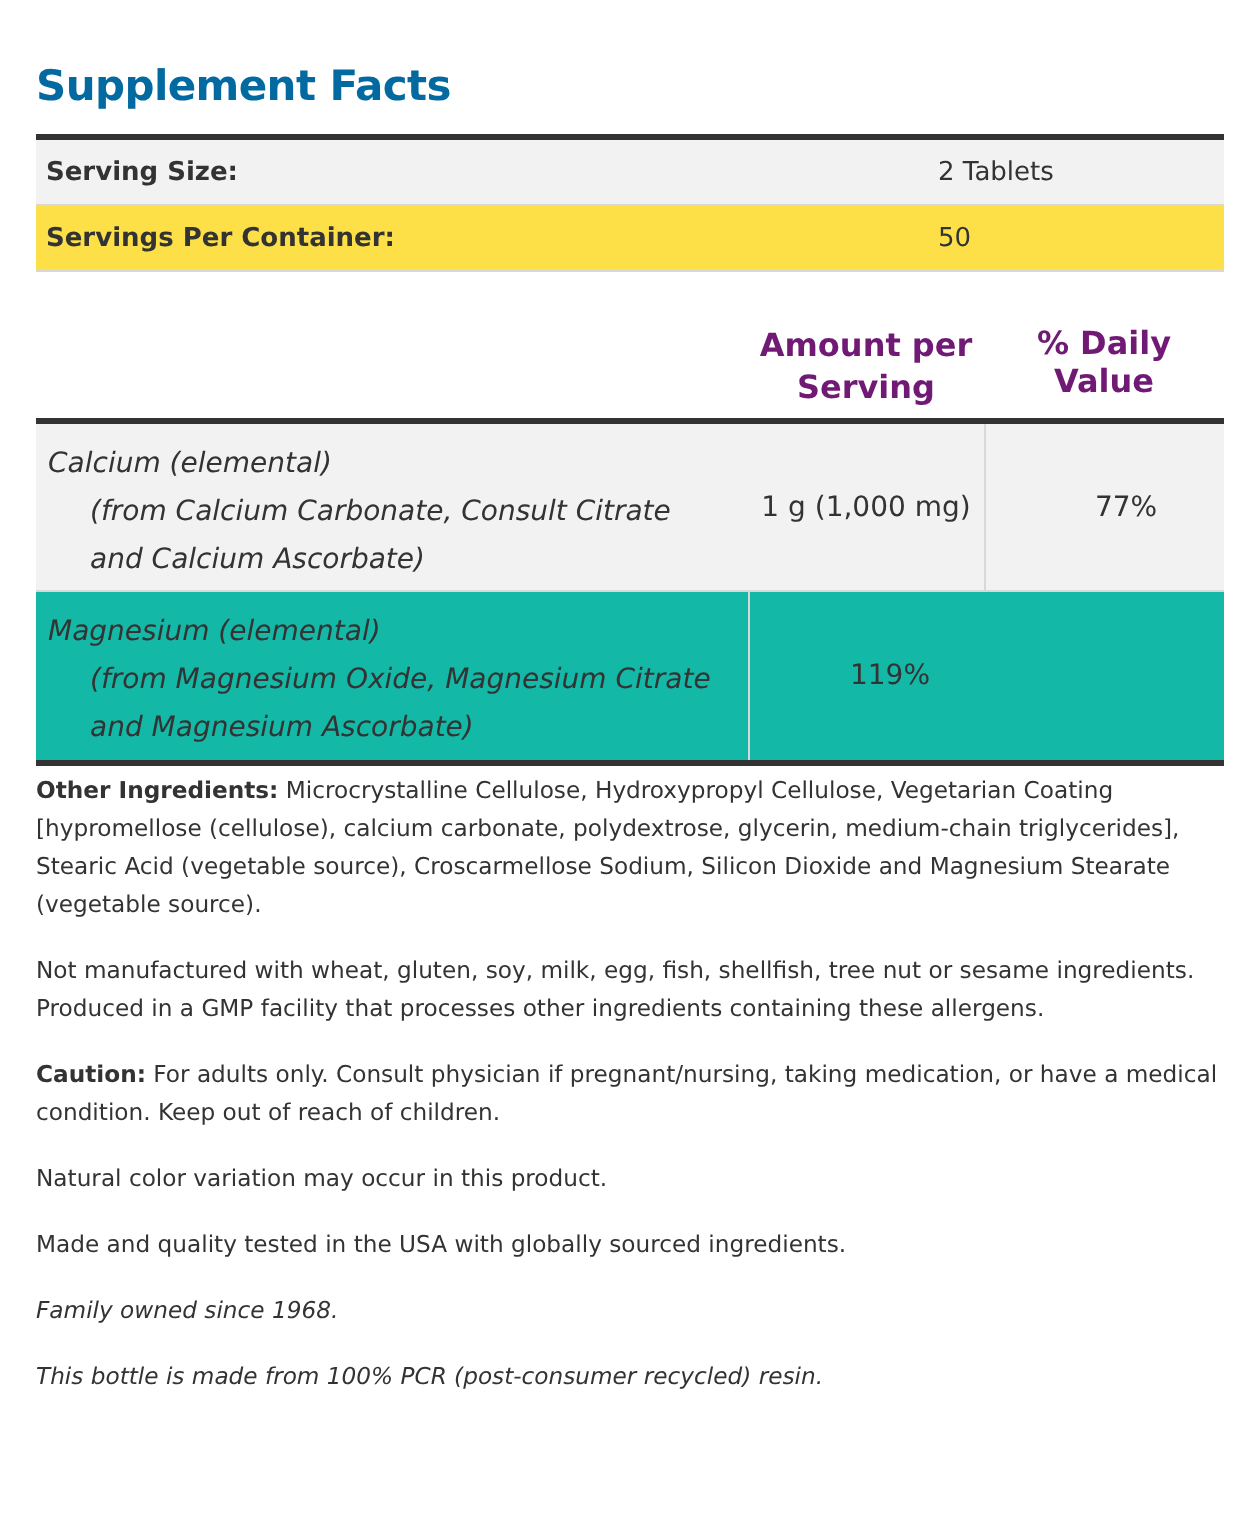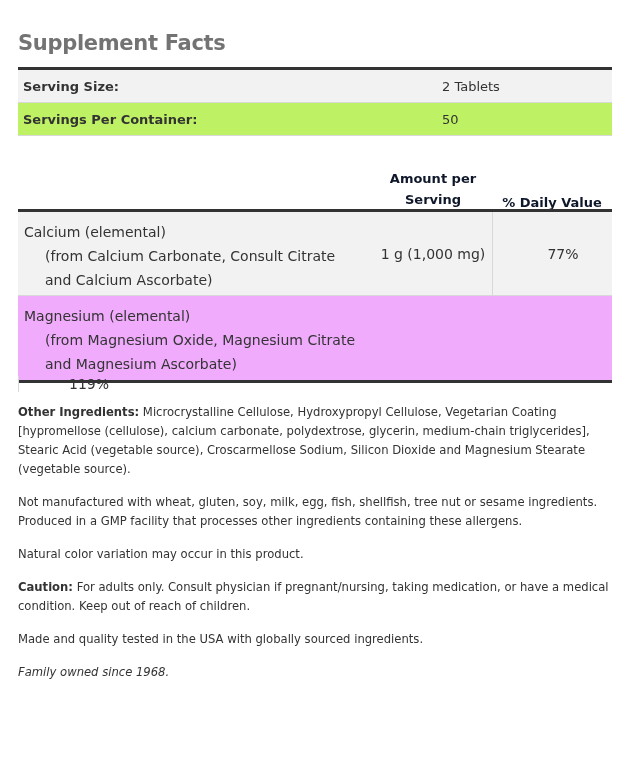--- a/index.html
+++ b/index.html
@@ -1,40 +1,40 @@
 <!DOCTYPE html>
 <html><head>
 <meta charset="utf-8">
 <style>
   * { box-sizing: border-box; margin: 0; padding: 0; }
   html, body { width: 629px; height: 764px; background: #ffffff; overflow: hidden; }
   body { font-family: "DejaVu Sans", sans-serif; color: #333333; position: relative; }
   .wrap { position: absolute; left: 18px; top: 0; width: 594px; }
-  .title { position: absolute; top: 31px; left: 0; font-size: 21px; font-weight: bold; color: #737373; letter-spacing: -0.3px; }
+  .title { position: absolute; top: 31px; left: 0; font-size: 21px; font-weight: bold; color: #0369a1; letter-spacing: -0.3px; }
   .serving-table { position: absolute; top: 67px; left: 0; width: 594px; border-top: 3px solid #333; }
-  .serving-row { height: 33px; display: flex; align-items: center; border-bottom: 1px solid #d8d8d8; font-size: 13px; }
+  .serving-row { height: 33px; display: flex; align-items: center; border-bottom: 1px solid #d8d8d8; font-size: 13px; gap: 27px; }
   .serving-row.r0 { background: #f2f2f2; }
-  .serving-row.r1 { background: #bef264; }
+  .serving-row.r1 { background: #fde047; }
   .serving-row .lbl { width: 424px; padding-left: 5px; font-weight: bold; color: #333; }
   .serving-row .val { color: #333; }
 
-  .nut-head { position: absolute; top: 162px; left: 0; width: 594px; height: 48px; display: flex; align-items: flex-end; font-size: 13px; font-weight: bold; color: #0f172a; }
+  .nut-head { position: absolute; top: 162px; left: 0; width: 594px; height: 48px; display: flex; align-items: flex-start; font-size: 16px; font-weight: bold; color: #701a75; }
   .nut-head .c1 { width: 356px; }
   .nut-head .c2 { width: 118px; text-align: center; line-height: 21px; }
   .nut-head .c3 { width: 120px; text-align: center; }
   .nut-table { position: absolute; top: 209px; left: 0; width: 594px; border-top: 3px solid #333; border-bottom: 3px solid #333; }
   .nut-row { display: flex; font-size: 14px; color: #333; height: 84px; }
   .nut-row.r0 { background: #f2f2f2; border-bottom: 1px solid #d8d8d8; }
-  .nut-row.r1 { background: #f0abfc; flex-direction: column; }
-  .nut-row .name { width: 356px; padding: 8px 0 0 6px; line-height: 24px; }
+  .nut-row.r1 { background: #14b8a6; }
+  .nut-row .name { width: 356px; padding: 8px 0 0 6px; line-height: 24px; font-style: italic; }
   .nut-row .name .src { display: block; padding-left: 21px; }
   .nut-row .amt { width: 118px; display: flex; align-items: center; justify-content: center; }
   .nut-row .dv { width: 120px; display: flex; align-items: center; justify-content: center; border-left: 1px solid #d8d8d8; padding-left: 21px; }
 
-  .notes { position: absolute; top: 403px; left: 0; width: 594px; font-size: 11.6px; line-height: 19px; color: #333; }
+  .notes { position: absolute; top: 386px; left: 0; width: 594px; font-size: 11.6px; line-height: 19px; color: #333; }
   .notes p { margin-bottom: 14px; }
   .notes b { font-weight: bold; }
   .notes .it { font-style: italic; }
 </style>
 </head>
 <body>
 
 <div class="wrap">
   <h2 class="title">Supplement Facts</h2>
 
@@ -74,18 +74,19 @@
         <span class="src">(from Magnesium Oxide, Magnesium Citrate</span>
         <span class="src">and Magnesium Ascorbate)</span>
       </div>
       <div class="dv">119%</div>
     </div>
   </div>
 
   <div class="notes">
     <p><b>Other Ingredients:</b><span> Microcrystalline Cellulose, Hydroxypropyl Cellulose, Vegetarian Coating [hypromellose (cellulose), calcium carbonate, polydextrose, glycerin, medium-chain triglycerides], Stearic Acid (vegetable source), Croscarmellose Sodium, Silicon Dioxide and Magnesium Stearate (vegetable source).</span></p>
     <p>Not manufactured with wheat, gluten, soy, milk, egg, fish, shellfish, tree nut or sesame ingredients. Produced in a GMP facility that processes other ingredients containing these allergens.</p>
+    <p><b>Caution:</b><span> For adults only. Consult physician if pregnant/nursing, taking medication, or have a medical condition. Keep out of reach of children.</span></p>
     <p>Natural color variation may occur in this product.</p>
-    <p><b>Caution:</b><span> For adults only. Consult physician if pregnant/nursing, taking medication, or have a medical condition. Keep out of reach of children.</span></p>
     <p>Made and quality tested in the USA with globally sourced ingredients.</p>
     <p class="it">Family owned since 1968.</p>
+    <p class="it">This bottle is made from 100% PCR (post-consumer recycled) resin.</p>
   </div>
 </div>
 
 </body></html>

